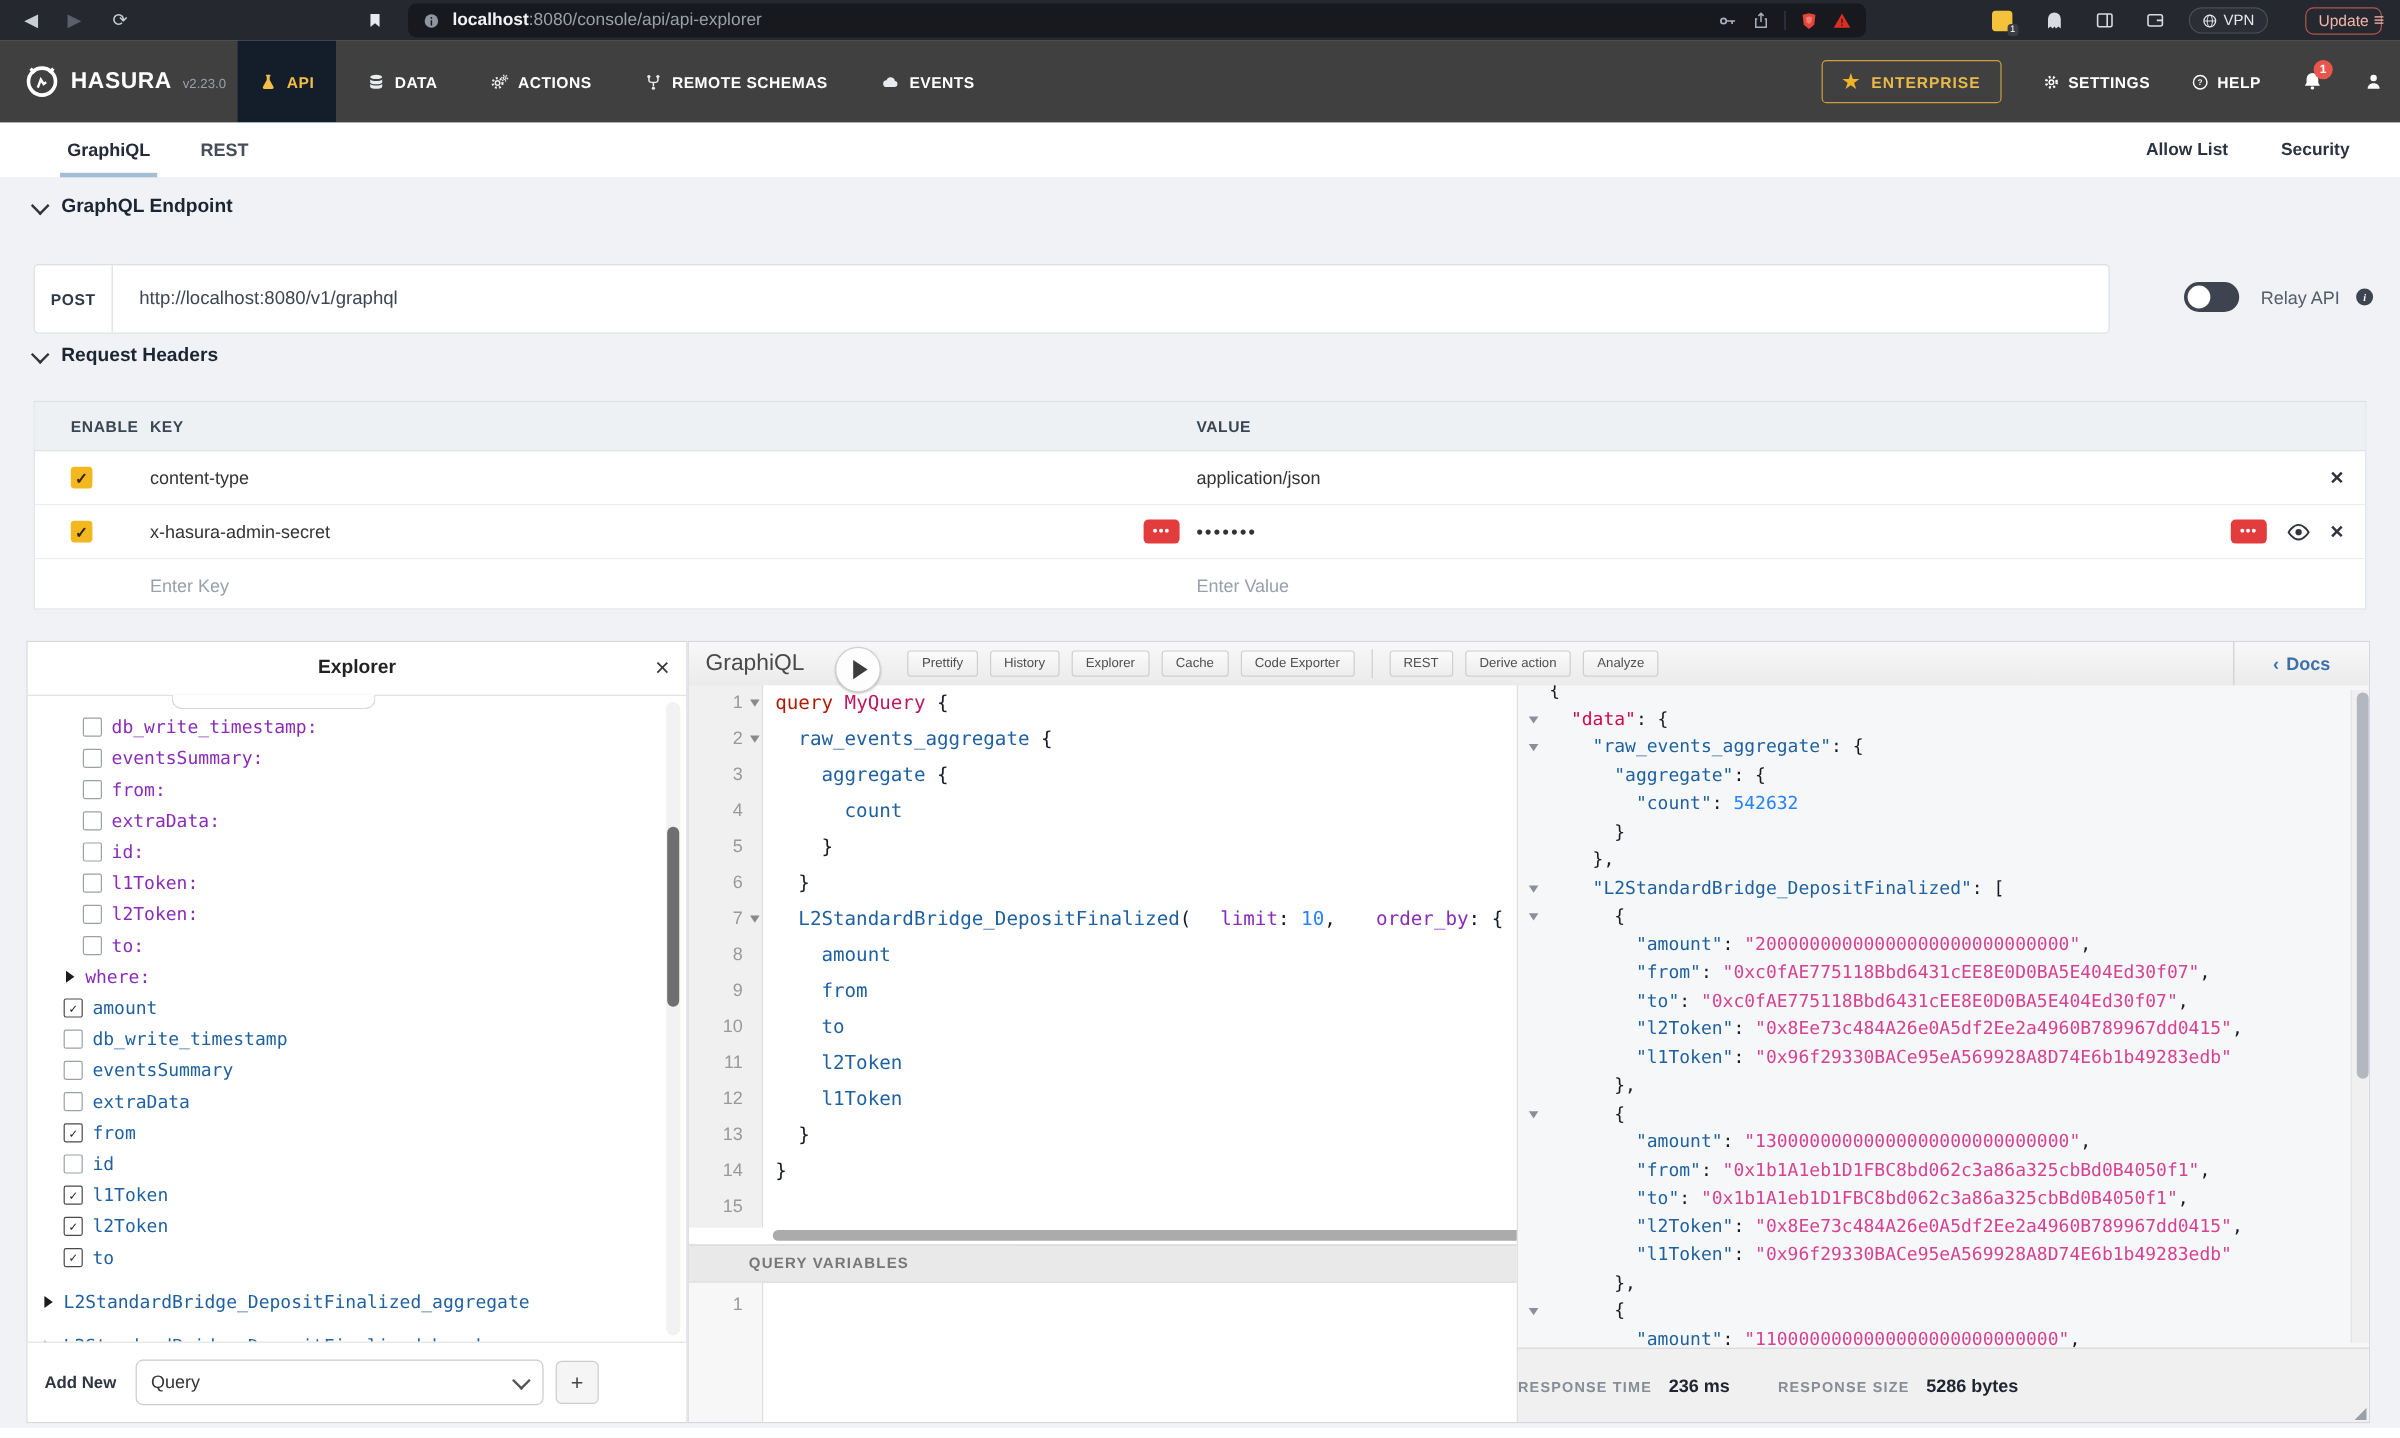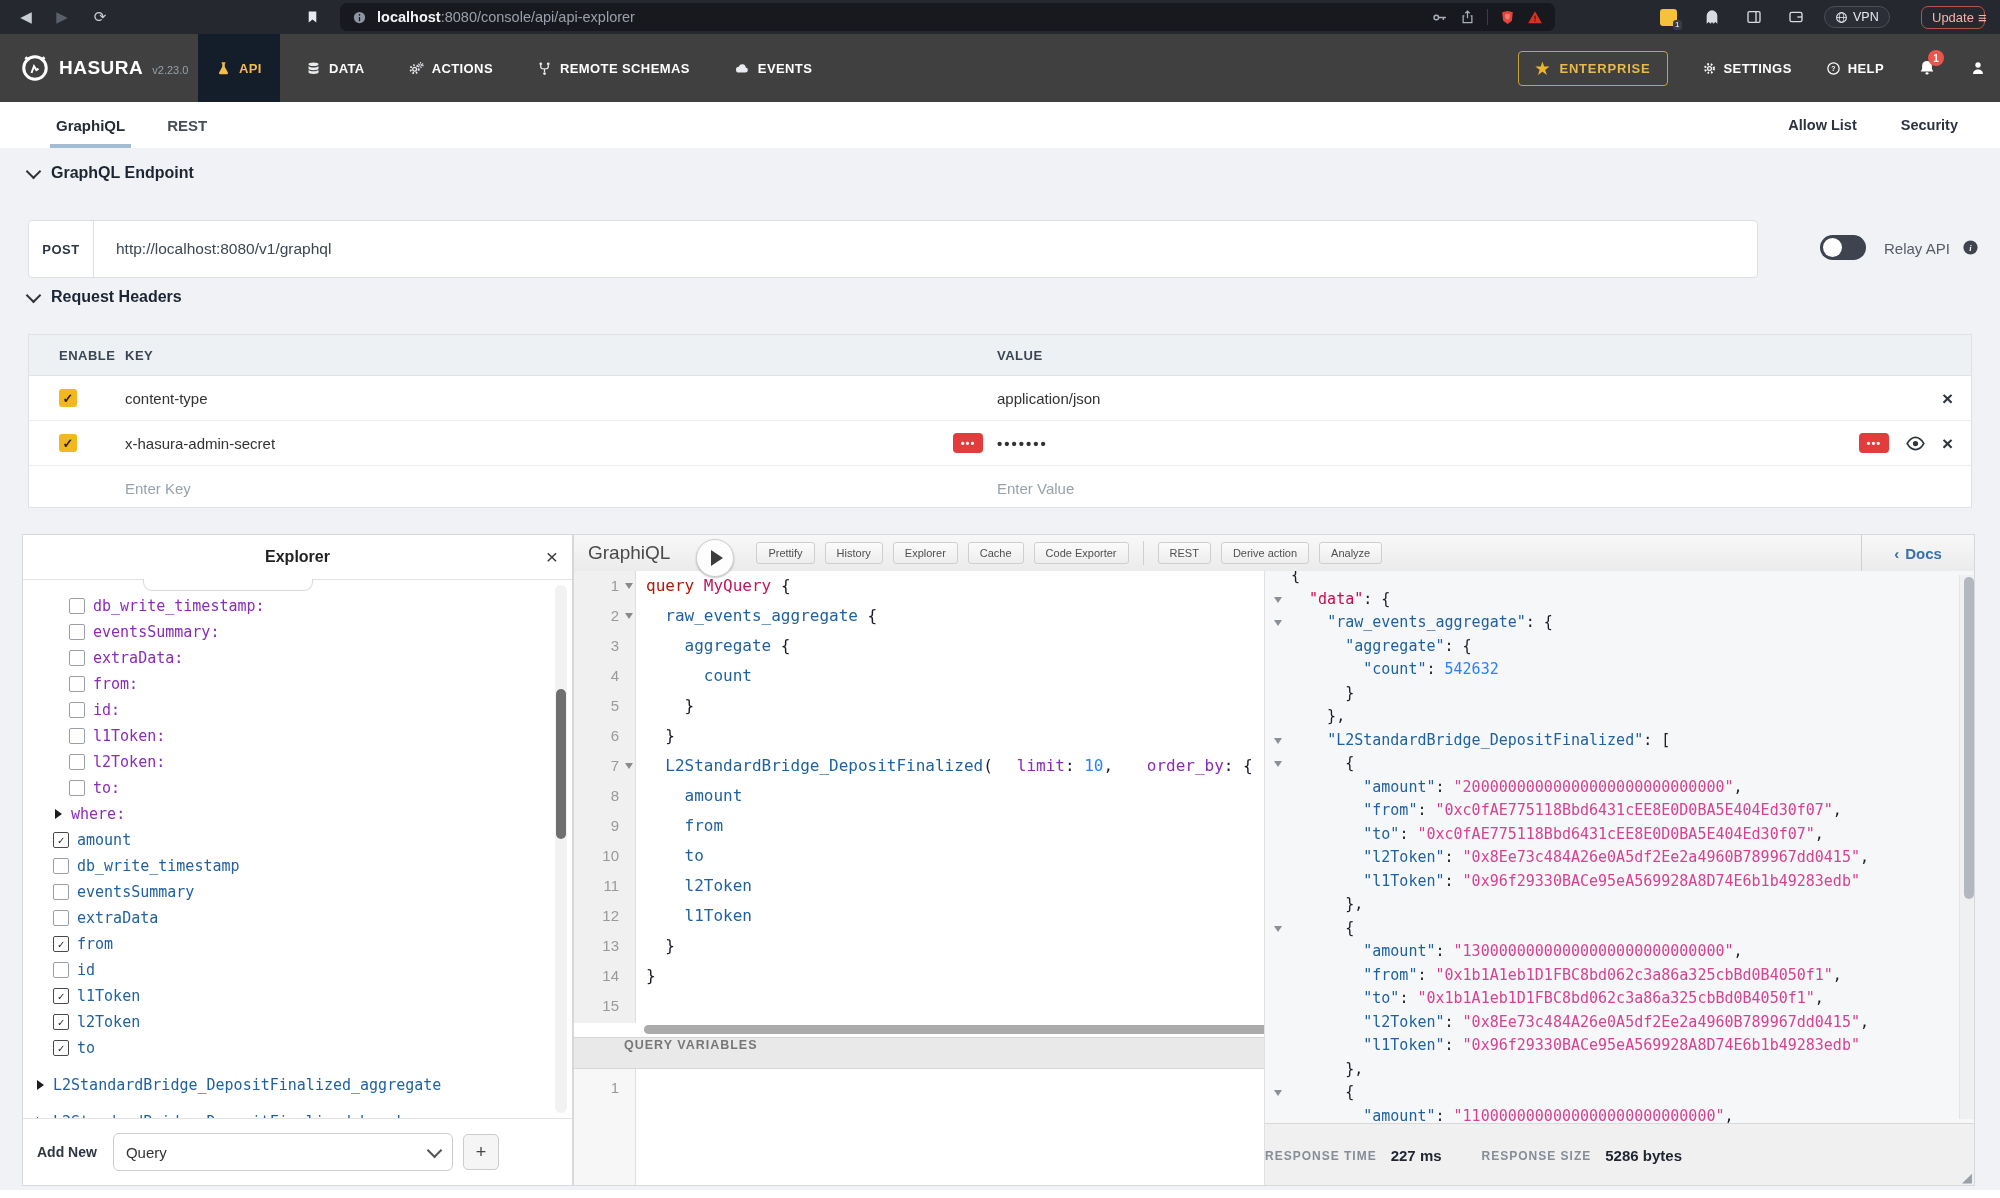--- a/index.html
+++ b/index.html
@@ -139,21 +139,21 @@
   
   #q-gutter{position:absolute;left:0;top:36px;width:62px;height:452px;background:#f0f0f0;border-right:1px solid #ddd;
             box-sizing:border-box;}
   .gl{height:30px;line-height:30px;text-align:right;padding-right:16px;color:#999;font-size:15px;position:relative;}
   .gl .fold{position:absolute;right:2px;top:12px;width:0;height:0;border-left:4.5px solid transparent;
             border-right:4.5px solid transparent;border-top:6px solid #8a8a8a;}
   #q-code{position:absolute;left:62px;top:36px;width:628px;height:452px;background:#fff;overflow:hidden;padding-top:0;}
   .cl{height:30px;line-height:30px;white-space:pre;font-size:16px;padding-left:10px;}
   #q-hscroll{position:absolute;left:70px;top:490px;width:1180px;height:9px;background:#ababab;border-radius:5px;}
   #qv-bar{position:absolute;left:0;top:502px;width:690px;height:32px;background:#e9e9e9;border-top:1px solid #d6d6d6;
-          border-bottom:1px solid #d6d6d6;display:flex;box-sizing:border-box;}
+          border-bottom:1px solid #d6d6d6;display:flex;align-items:center;box-sizing:border-box;}
   #qv-label{margin-left:50px;font-size:12.5px;font-weight:bold;letter-spacing:1px;color:#777;}
   #qv-editor{position:absolute;left:0;top:534px;width:690px;bottom:0;background:#fff;}
   #qv-gutter{position:absolute;left:0;top:0;width:62px;bottom:0;background:#f7f7f7;border-right:1px solid #e0e0e0;
              box-sizing:border-box;}
   #qv-line-no{margin-top:10px;text-align:right;padding-right:16px;color:#999;font-size:15px;}
 
   
   #response-pane{position:absolute;left:690px;top:36px;width:712px;height:552px;background:#f6f7f8;
                  border-left:1px solid #e0e0e0;overflow:hidden;box-sizing:border-box;}
   #r-scroll{position:absolute;left:0;top:-7px;right:0;display:flex;}
@@ -471,25 +471,25 @@
         <div class="ex-row ex-arg">
           <span class="excb"></span>
           <span>db_write_timestamp:</span>
         </div>
         <div class="ex-row ex-arg">
           <span class="excb"></span>
           <span>eventsSummary:</span>
         </div>
         <div class="ex-row ex-arg">
           <span class="excb"></span>
+          <span>from:</span>
+        </div>
+        <div class="ex-row ex-arg">
+          <span class="excb"></span>
           <span>extraData:</span>
-        </div>
-        <div class="ex-row ex-arg">
-          <span class="excb"></span>
-          <span>from:</span>
         </div>
         <div class="ex-row ex-arg">
           <span class="excb"></span>
           <span>id:</span>
         </div>
         <div class="ex-row ex-arg">
           <span class="excb"></span>
           <span>l1Token:</span>
         </div>
         <div class="ex-row ex-arg">
@@ -695,18 +695,18 @@
           <div class="rl"><span class="tk-p">      },</span></div>
           <div class="rl"><span class="tk-p">      {</span></div>
           <div class="rl"><span class="tk-p">        </span><span class="tk-rkey">"amount"</span><span class="tk-p">: </span><span class="tk-str">"1100000000000000000000000000"</span><span class="tk-p">,</span></div>
         </div>
     </div>
     <div id="r-scroll-track"></div>
     <div id="r-scroll-thumb"></div>
   </div>
   <div id="r-footer">
     <span class="rf-label" style="">RESPONSE TIME</span>
-    <span class="rf-value">227 ms</span>
+    <span class="rf-value">236 ms</span>
     <span class="rf-label" style="margin-left:40px;">RESPONSE SIZE</span>
     <span class="rf-value">5286 bytes</span>
     <span id="resize-handle">◢</span>
   </div>
 </div>
 
 </body></html>

